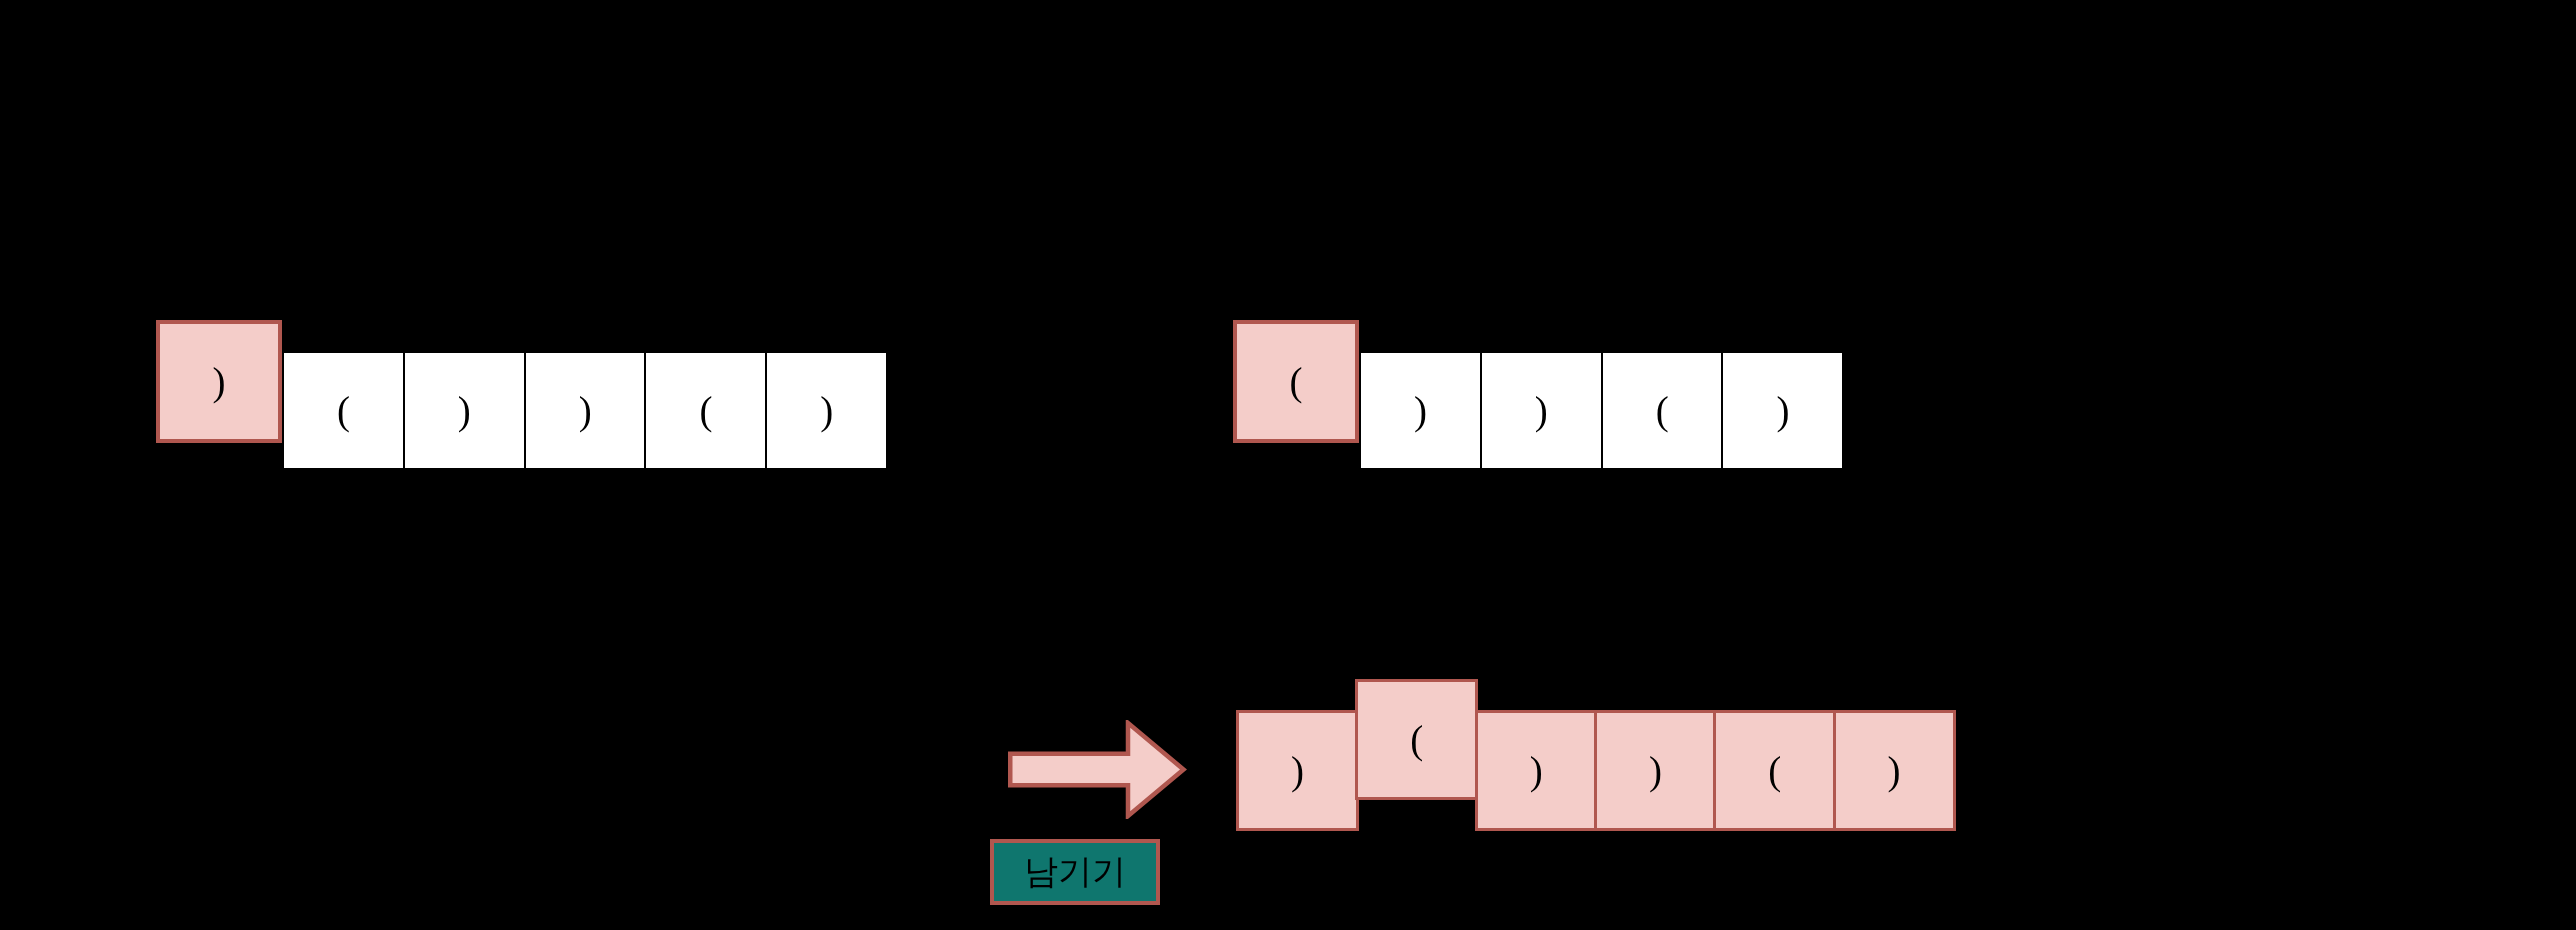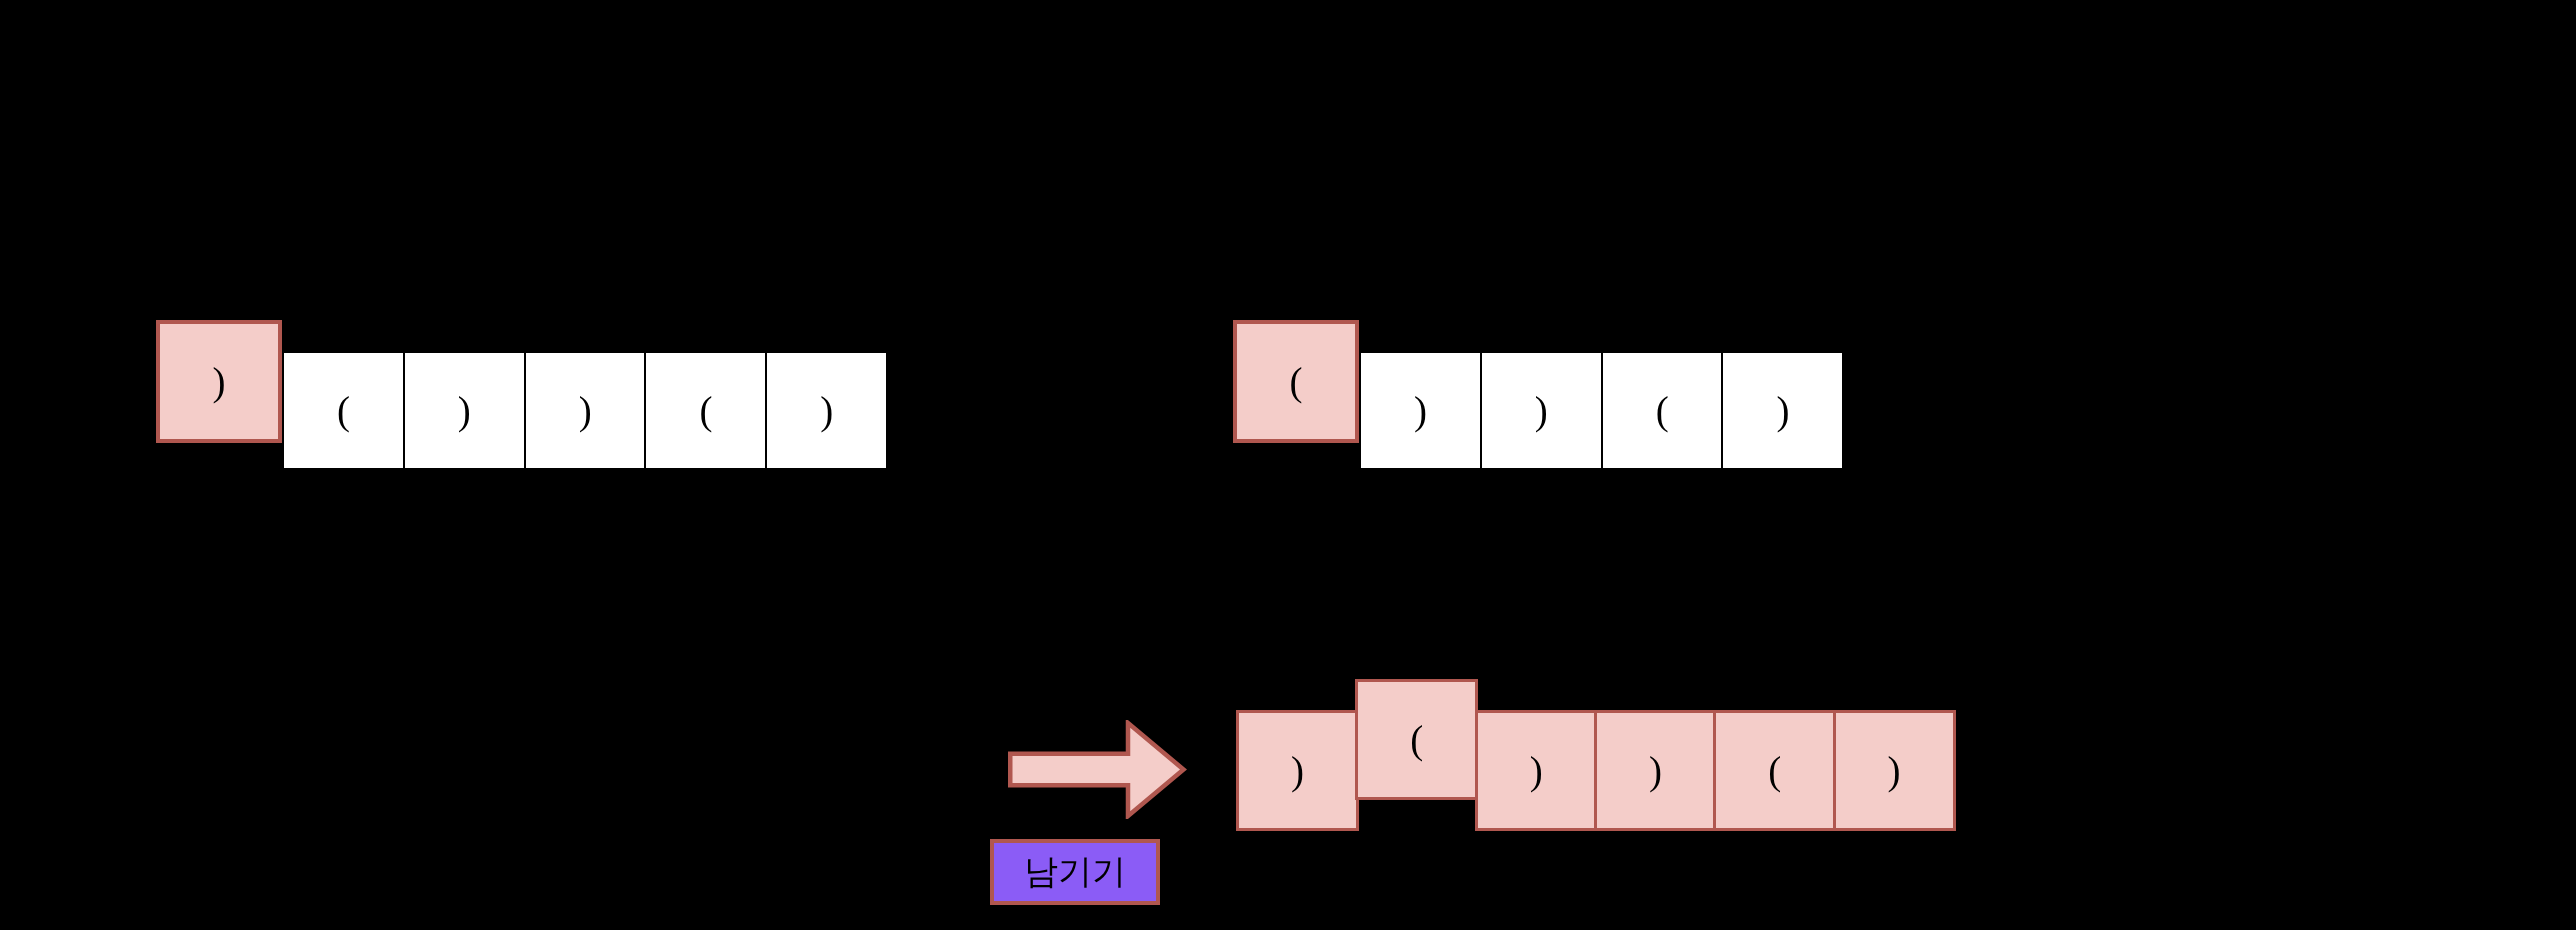--- a/index.html
+++ b/index.html
@@ -79,21 +79,21 @@
     width: 180px;
     height: 99px;
   }
   .action-label {
     position: absolute;
     left: 990px;
     top: 839px;
     width: 170px;
     height: 66px;
     box-sizing: border-box;
-    background: #8b5cf6;
+    background: #0f766e;
     border: 4.5px solid #b0574f;
     display: flex;
     align-items: center;
     justify-content: center;
     color: #000000;
     font-family: "Liberation Sans", sans-serif;
     font-size: 34px;
   }
 </style>
 </head>

